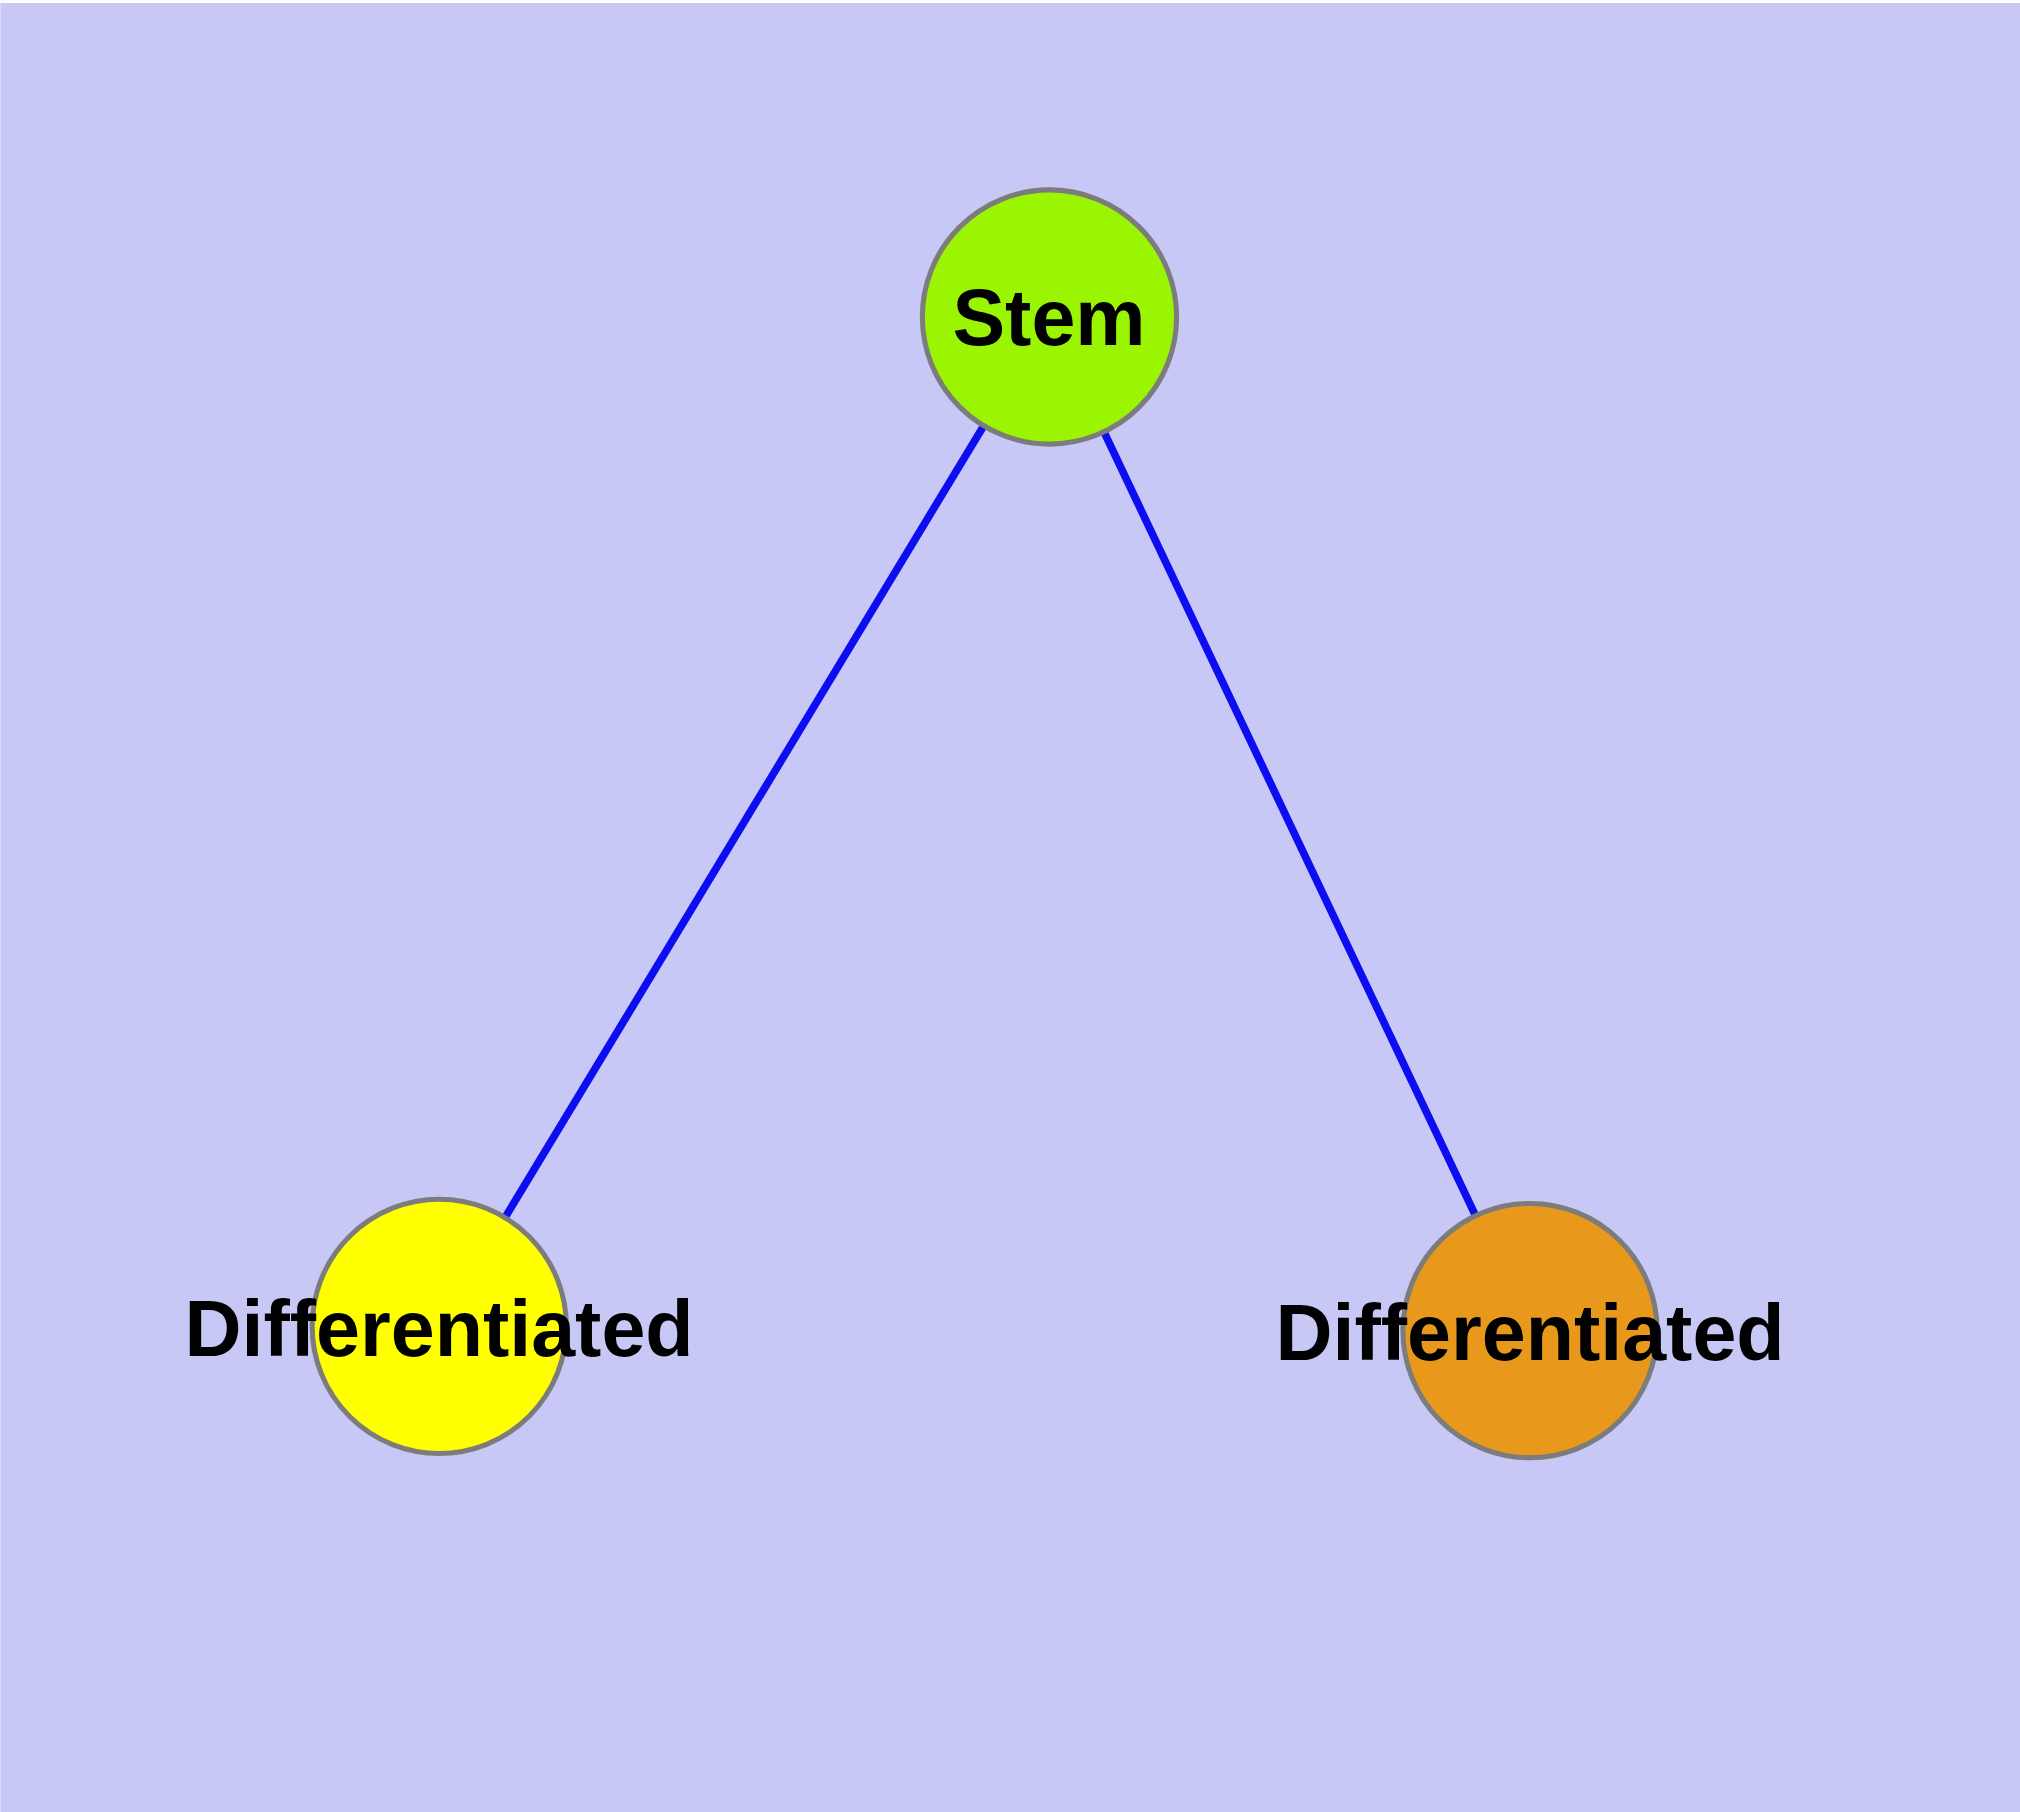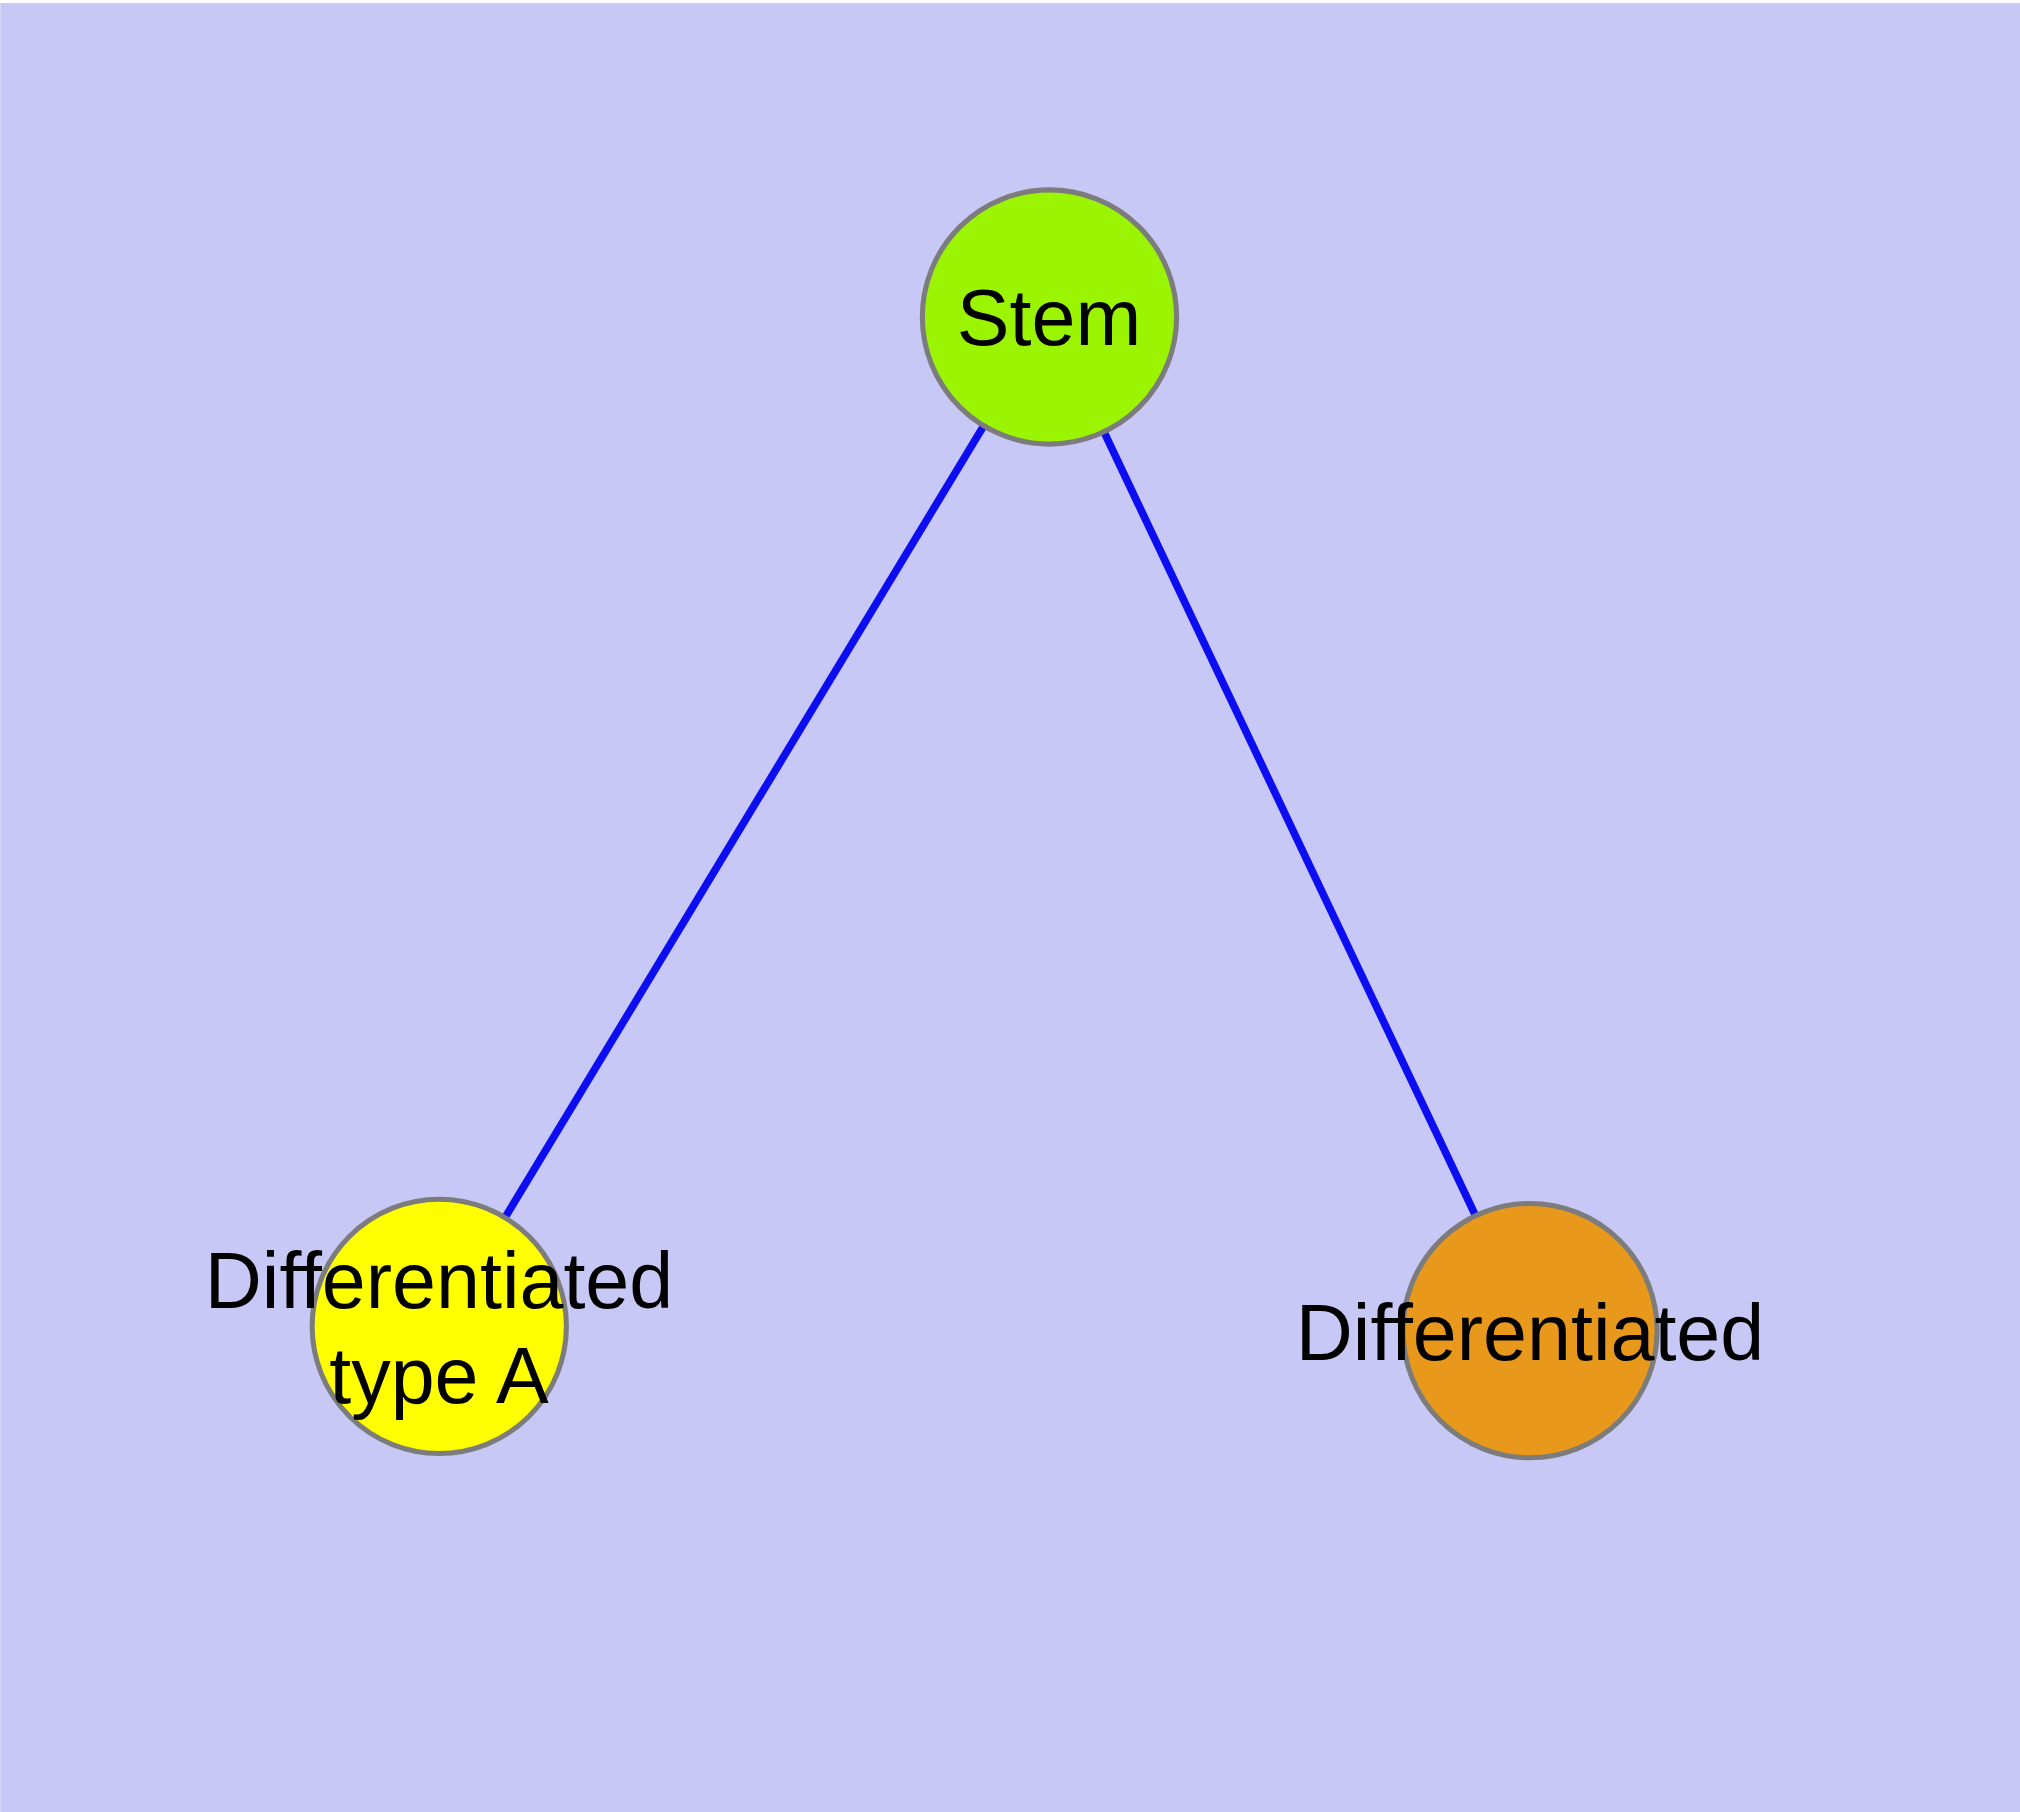--- a/index.html
+++ b/index.html
@@ -27,21 +27,21 @@
     width: 100%;
     height: 3.4px;
     background: #ffffff;
     z-index: 3;
   }
   .node-label {
     position: absolute;
     transform: translate(-50%, -50%);
     text-align: center;
     color: #000000;
-    font-weight: normal;
+    font-weight: bold;
     font-size: 79px;
     line-height: 95px;
     white-space: nowrap;
     z-index: 2;
     letter-spacing: 0px;
   }
   .node-label span {
     display: block;
   }
 </style>
@@ -61,21 +61,20 @@
     <circle cx="518" cy="1565" r="150" stroke-width="6" fill="#FFFF00" stroke="#7C7C7C"></circle>
     <circle cx="1805" cy="1570" r="150" stroke-width="6" fill="#E8991C" stroke="#7C7C7C"></circle>
   </svg>
 
   <div class="node-label" style="left:1049px; top:317px;">
     <span>Stem</span>
   </div>
 
   <div class="node-label" style="left:439px; top:1328px;">
     <span>Differentiated</span>
-    <span>type A</span>
   </div>
 
   <div class="node-label" style="left:1530px; top:1332px;">
     <span>Differentiated</span>
   </div>
 
   <div class="top-strip"></div>
 
 </div>
 

